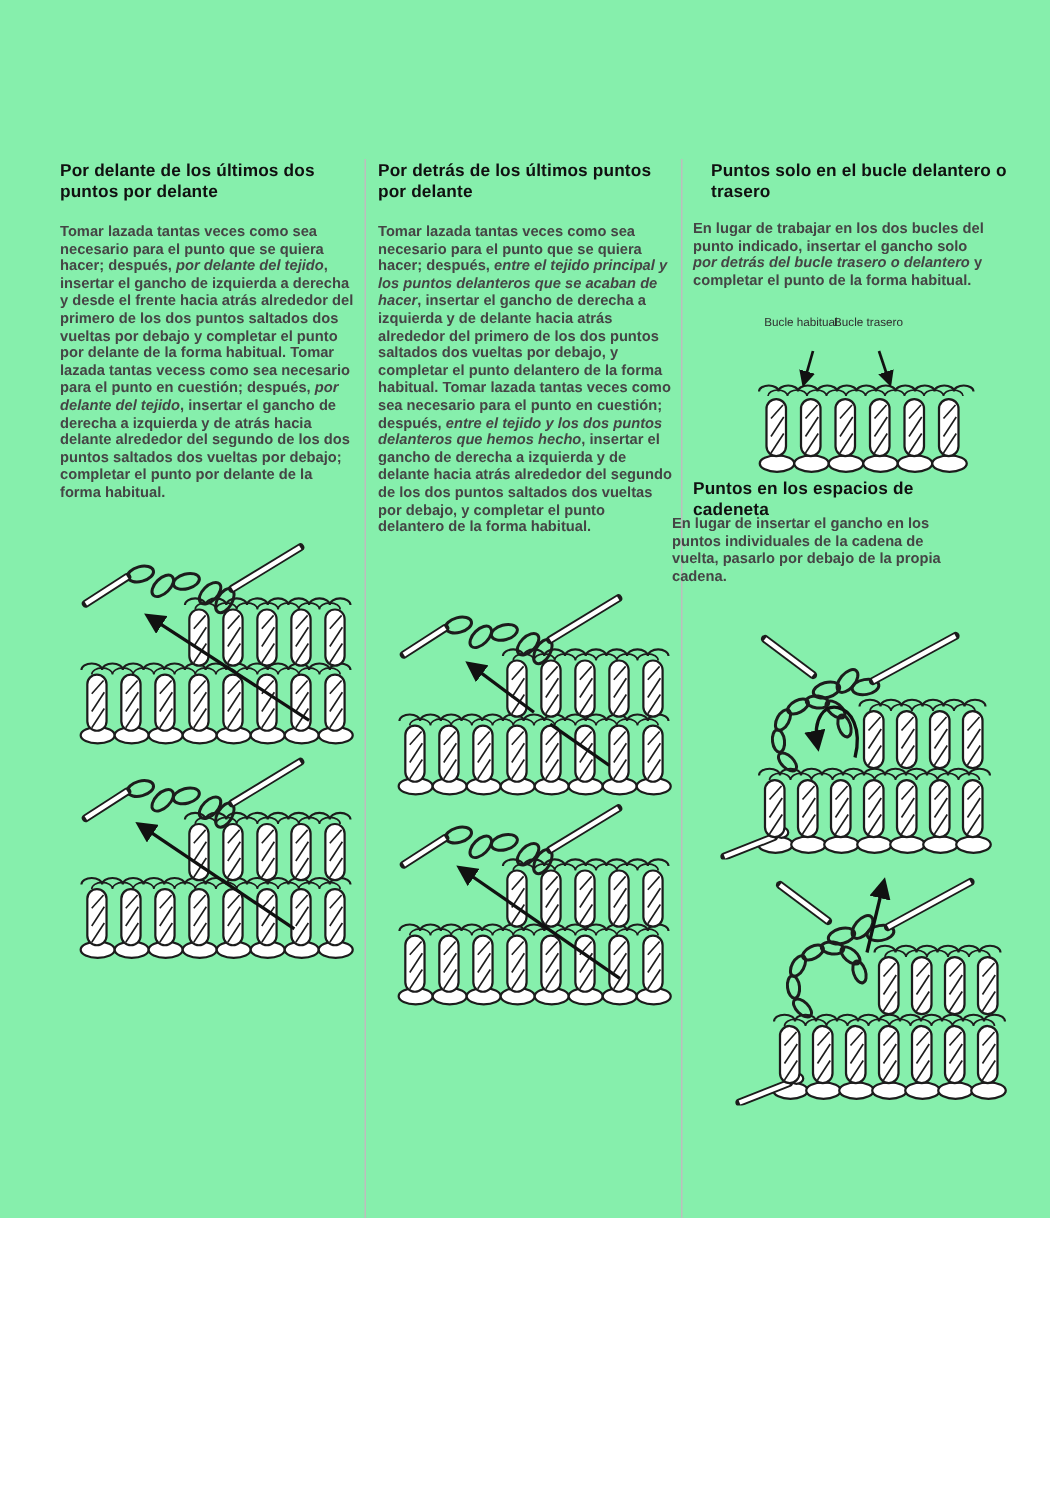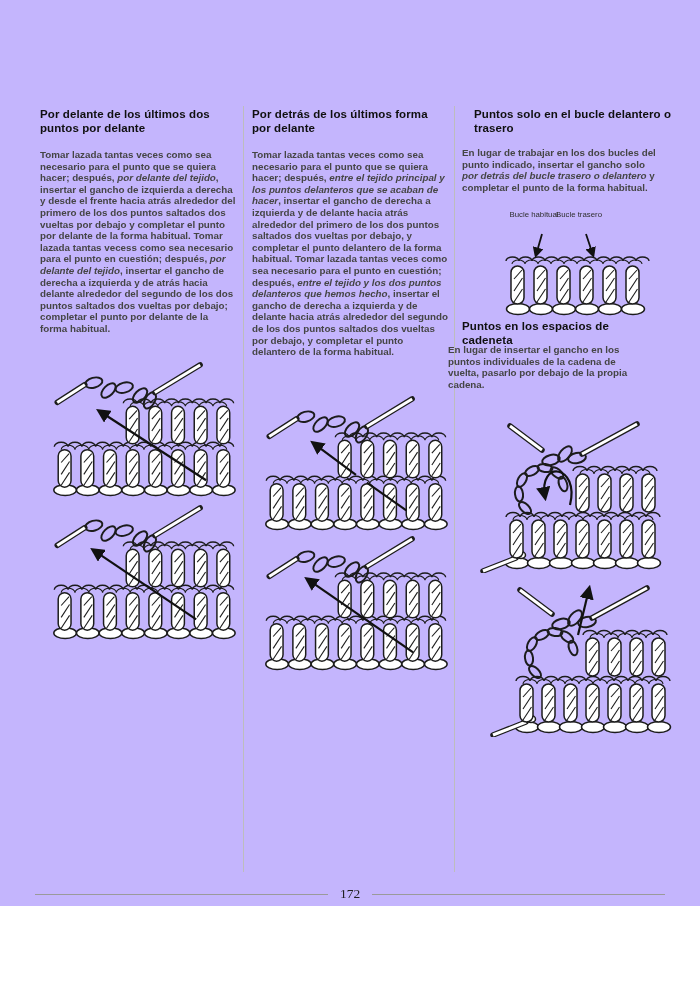--- a/index.html
+++ b/index.html
@@ -1,16 +1,16 @@
 <!DOCTYPE html>
 <html><head>
 <meta charset="utf-8">
 <style>
   html,body{margin:0;padding:0;background:#ffffff;}
-  .page{position:relative;width:700px;height:906px;background:#c4b5fd;overflow:hidden;
+  .page{position:relative;width:700px;height:812px;background:#86efac;overflow:hidden;
         font-family:"Liberation Sans",sans-serif;color:#414141;}
   .vdiv{position:absolute;top:106px;height:766px;width:1px;background:#bdbdbd;}
   h3.hd{position:absolute;margin:0;font-size:11.5px;line-height:13.5px;color:#101010;
         font-weight:bold;letter-spacing:.1px;}
   p.bd{position:absolute;margin:0;font-size:9.8px;line-height:11.6px;color:#454545;font-weight:bold;}
   p.bd em{font-style:italic;}
   figure{position:absolute;margin:0;}
   figure svg{display:block;}
   .lbl{position:absolute;top:0;font-size:7.8px;line-height:9px;color:#2e2e2e;text-align:center;}
   .pgline{position:absolute;left:35px;top:886px;width:630px;display:flex;align-items:center;gap:12px;}
@@ -140,21 +140,21 @@
       <defs>
           <marker id="ah2" viewBox="0 0 10 10" refX="7" refY="5" markerWidth="6.5" markerHeight="6.5" orient="auto-start-reverse">
             <path d="M0,0L10,5L0,10z" fill="#111"></path>
           </marker>
         </defs>
       <use href="#swatch-front"></use>
       <line x1="150" y1="118" x2="46" y2="48" stroke="#111" stroke-width="2.2" marker-end="url(#ah2)"></line>
     </svg>
   </figure>
 
-  <h3 class="hd" style="left:252px;top:108px;width:196px">Por detrás de los últimos forma por delante</h3>
+  <h3 class="hd" style="left:252px;top:108px;width:196px">Por detrás de los últimos puntos por delante</h3>
   <p class="bd" style="left:252px;top:149px;width:196px"><span>Tomar lazada tantas veces como sea necesario para el punto que se quiera hacer; después, </span><em>entre el tejido principal y los puntos delanteros que se acaban de hacer</em><span>, insertar el gancho de derecha a izquierda y de delante hacia atrás alrededor del primero de los dos puntos saltados dos vueltas por debajo, y completar el punto delantero de la forma habitual. Tomar lazada tantas veces como sea necesario para el punto en cuestión; después, </span><em>entre el tejido y los dos puntos delanteros que hemos hecho</em><span>, insertar el gancho de derecha a izquierda y de delante hacia atrás alrededor del segundo de los dos puntos saltados dos vueltas por debajo, y completar el punto delantero de la forma habitual.</span></p>
 
   <figure style="left:260px;top:394px">
     <svg viewBox="0 0 190 140" width="188" height="138">
       <defs>
           <marker id="ah3" viewBox="0 0 10 10" refX="7" refY="5" markerWidth="6.5" markerHeight="6.5" orient="auto-start-reverse">
             <path d="M0,0L10,5L0,10z" fill="#111"></path>
           </marker>
         </defs>
       <use href="#swatch-front"></use>

